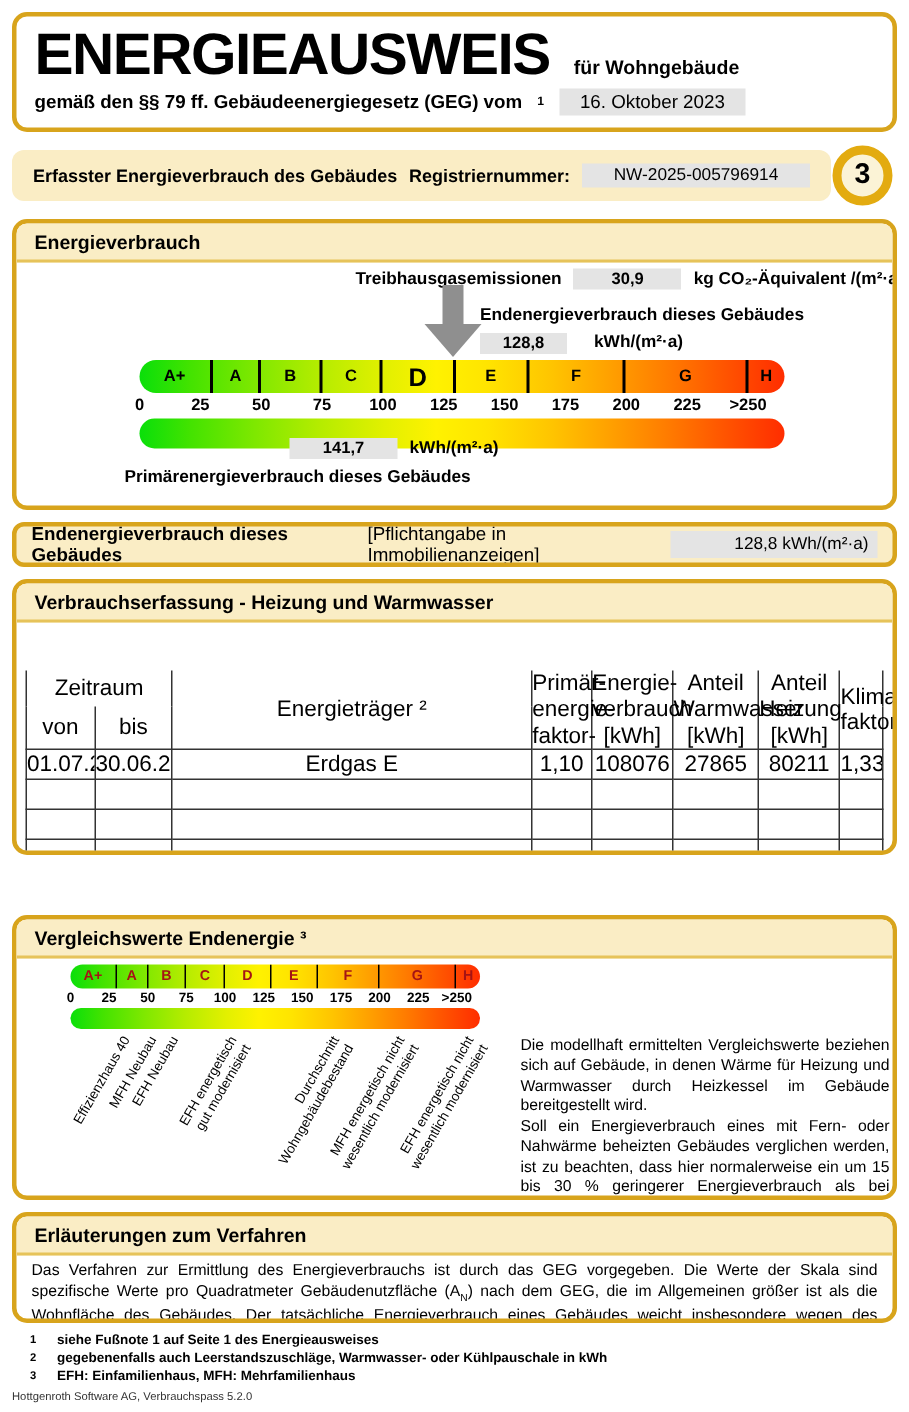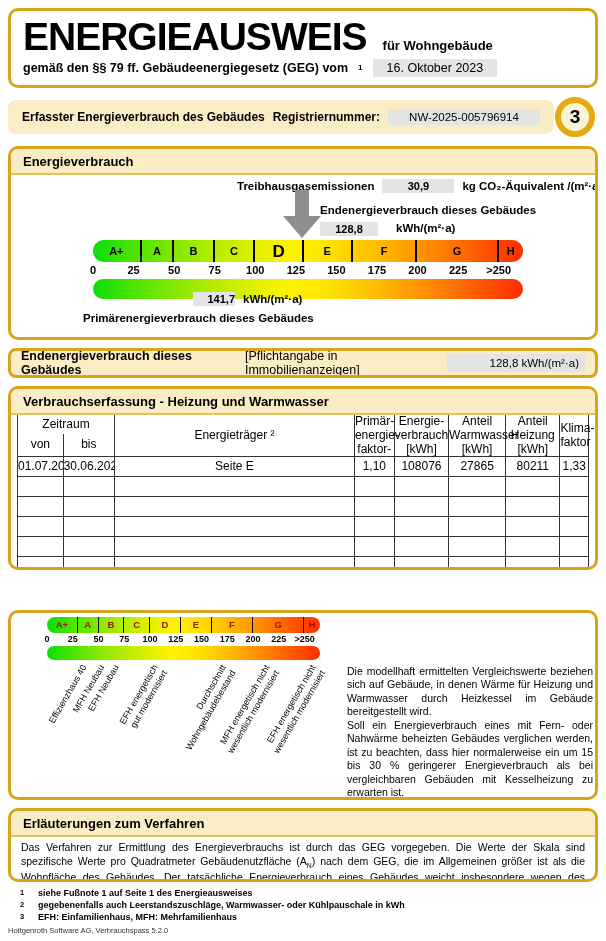--- a/index.html
+++ b/index.html
@@ -37,21 +37,21 @@
   .evbox{top:146px;height:194px;}
   .evbody{position:relative;height:162px;}
   .lbl{font-weight:bold;font-size:11.5px;white-space:nowrap;}
   .valbox{background:var(--gray);font-weight:bold;font-size:11px;text-align:center;padding:1px 0;}
   .thg-row{position:absolute;top:4px;left:226px;display:flex;align-items:center;gap:8px;}
   .thg-row .valbox{width:72px;}
   .ende-label{position:absolute;top:29px;left:309px;}
   .ende-row{position:absolute;top:47px;left:309px;display:flex;align-items:flex-start;gap:18px;}
   .ende-row .valbox{width:58px;}
   .prim-row{position:absolute;top:117px;left:182px;display:flex;align-items:center;gap:8px;}
-  .prim-row .valbox{width:42px;text-align:right;}
+  .prim-row .valbox{width:72px;}
   .prim-label{position:absolute;top:137px;left:72px;}
 
   
   .scalewrap{position:absolute;left:82px;top:65px;width:430px;}
   .band{position:relative;display:flex;height:22px;border-radius:11px;overflow:hidden;
     background:linear-gradient(90deg,#0ADF0A 0%,#44E300 8%,#7FE800 18%,#B5EC00 28%,#E2F000 38%,#FFF200 46%,#FFE400 54%,#FFC400 64%,#FFA000 73%,#FF7B00 82%,#FF5300 91%,#FF2D00 100%);}
   .seg{display:flex;align-items:center;justify-content:center;font-weight:bold;color:#000;border-right:2px solid #000;line-height:1;}
   .seg:last-child{border-right:none;}
   .ticks{position:relative;height:14px;margin-top:2px;}
   .tick{position:absolute;transform:translateX(-50%);font-size:11px;font-weight:bold;white-space:nowrap;}
@@ -63,21 +63,21 @@
 
   
   .endstrip{top:348px;height:30px;background:var(--cream);border-radius:8px;display:flex;align-items:center;padding:0 10px;gap:8px;}
   .endstrip .t1{font-weight:bold;font-size:12.5px;}
   .endstrip .t2{font-size:12.5px;}
   .endstrip .valbox{margin-left:auto;width:150px;font-weight:normal;font-size:11.5px;text-align:right;padding:3px 6px 3px 0;}
 
   
   .vbox{top:386px;height:184px;}
   .vbody{padding:0 6px;}
-  table{width:100%;border-collapse:collapse;font-size:12px;table-layout:fixed;}
+  table{width:100%;border-collapse:collapse;font-size:15px;table-layout:fixed;margin-top:32px;}
   th,td{border:1px solid #333;text-align:center;vertical-align:middle;font-weight:normal;white-space:pre-line;line-height:1.15;}
   thead th{border-top:none;}
   th.zspan{border-bottom:none;height:18px;}
   tr.vonbis th{border-top:none;height:22px;}
   tbody tr{height:20px;}
   tbody td{overflow:hidden;}
   .chkrow{display:flex;align-items:center;gap:6px;margin:3px 0 0 4px;font-size:9.5px;}
   .chk{width:9px;height:9px;border:1.2px solid #222;background:#fff;}
 
   
@@ -248,21 +248,21 @@
           <tr class="vonbis">
             <th>von</th>
             <th>bis</th>
           </tr>
         </thead>
         <tbody>
 
             <tr>
               <td>01.07.2021</td>
               <td>30.06.2024</td>
-              <td>Seite E</td>
+              <td>Erdgas E</td>
               <td>1,10</td>
               <td>108076</td>
               <td>27865</td>
               <td>80211</td>
               <td>1,33</td>
             </tr>
 
             <tr>
               <td></td>
               <td></td>
@@ -320,20 +320,21 @@
           </tbody>
       </table>
       <div class="chkrow">
         <span class="chk"></span>
         <span>weitere Einträge in Anlage</span>
       </div>
     </div>
   </div>
 
   <div class="gbox vgbox">
+    <div class="strip">Vergleichswerte Endenergie ³</div>
     <div class="vgbody">
       <div class="scale-small">
         <div class="band">
 
             <div class="seg" style="width: 11.32%;">A+</div>
 
             <div class="seg" style="width: 7.55%;">A</div>
 
             <div class="seg" style="width: 9.43%;">B</div>
 

